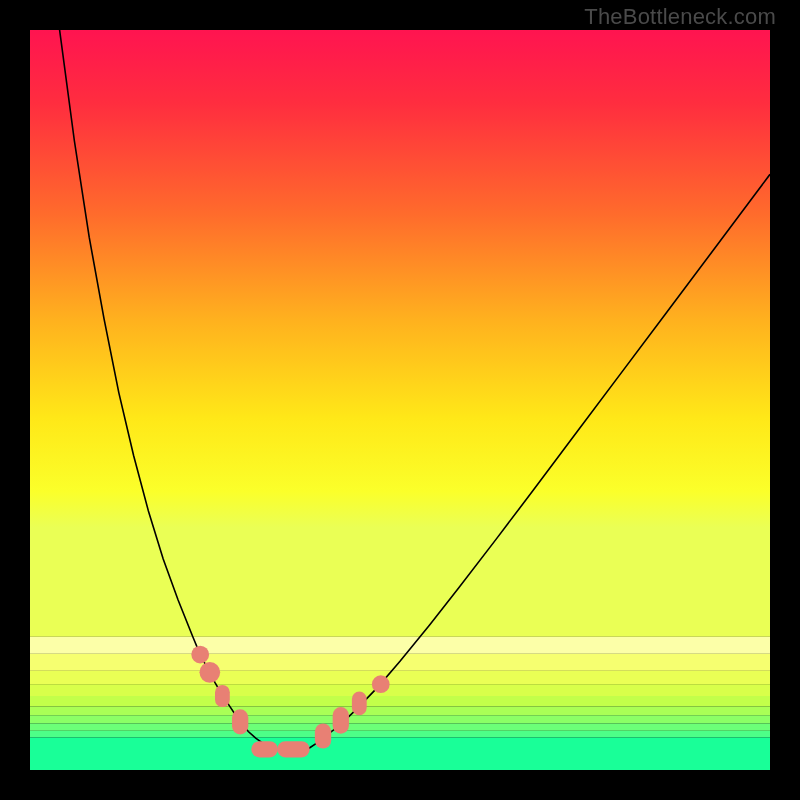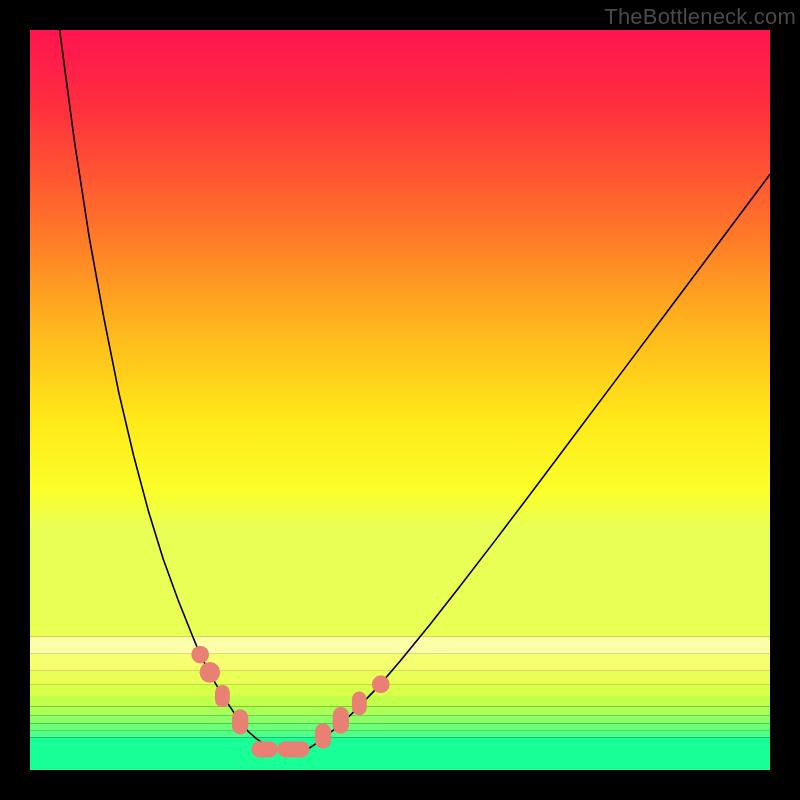--- a/index.html
+++ b/index.html
@@ -22,21 +22,21 @@
   .plot {
     position: absolute;
     top: 30px;
     left: 30px;
     width: 740px;
     height: 740px;
   }
   .watermark {
     position: absolute;
     top: 4px;
-    right: 4px;
+    right: 24px;
     color: #4a4a4a;
     font-size: 22px;
     font-weight: 500;
     letter-spacing: 0.2px;
     user-select: none;
   }
 </style>
 </head>
 <body>
 

